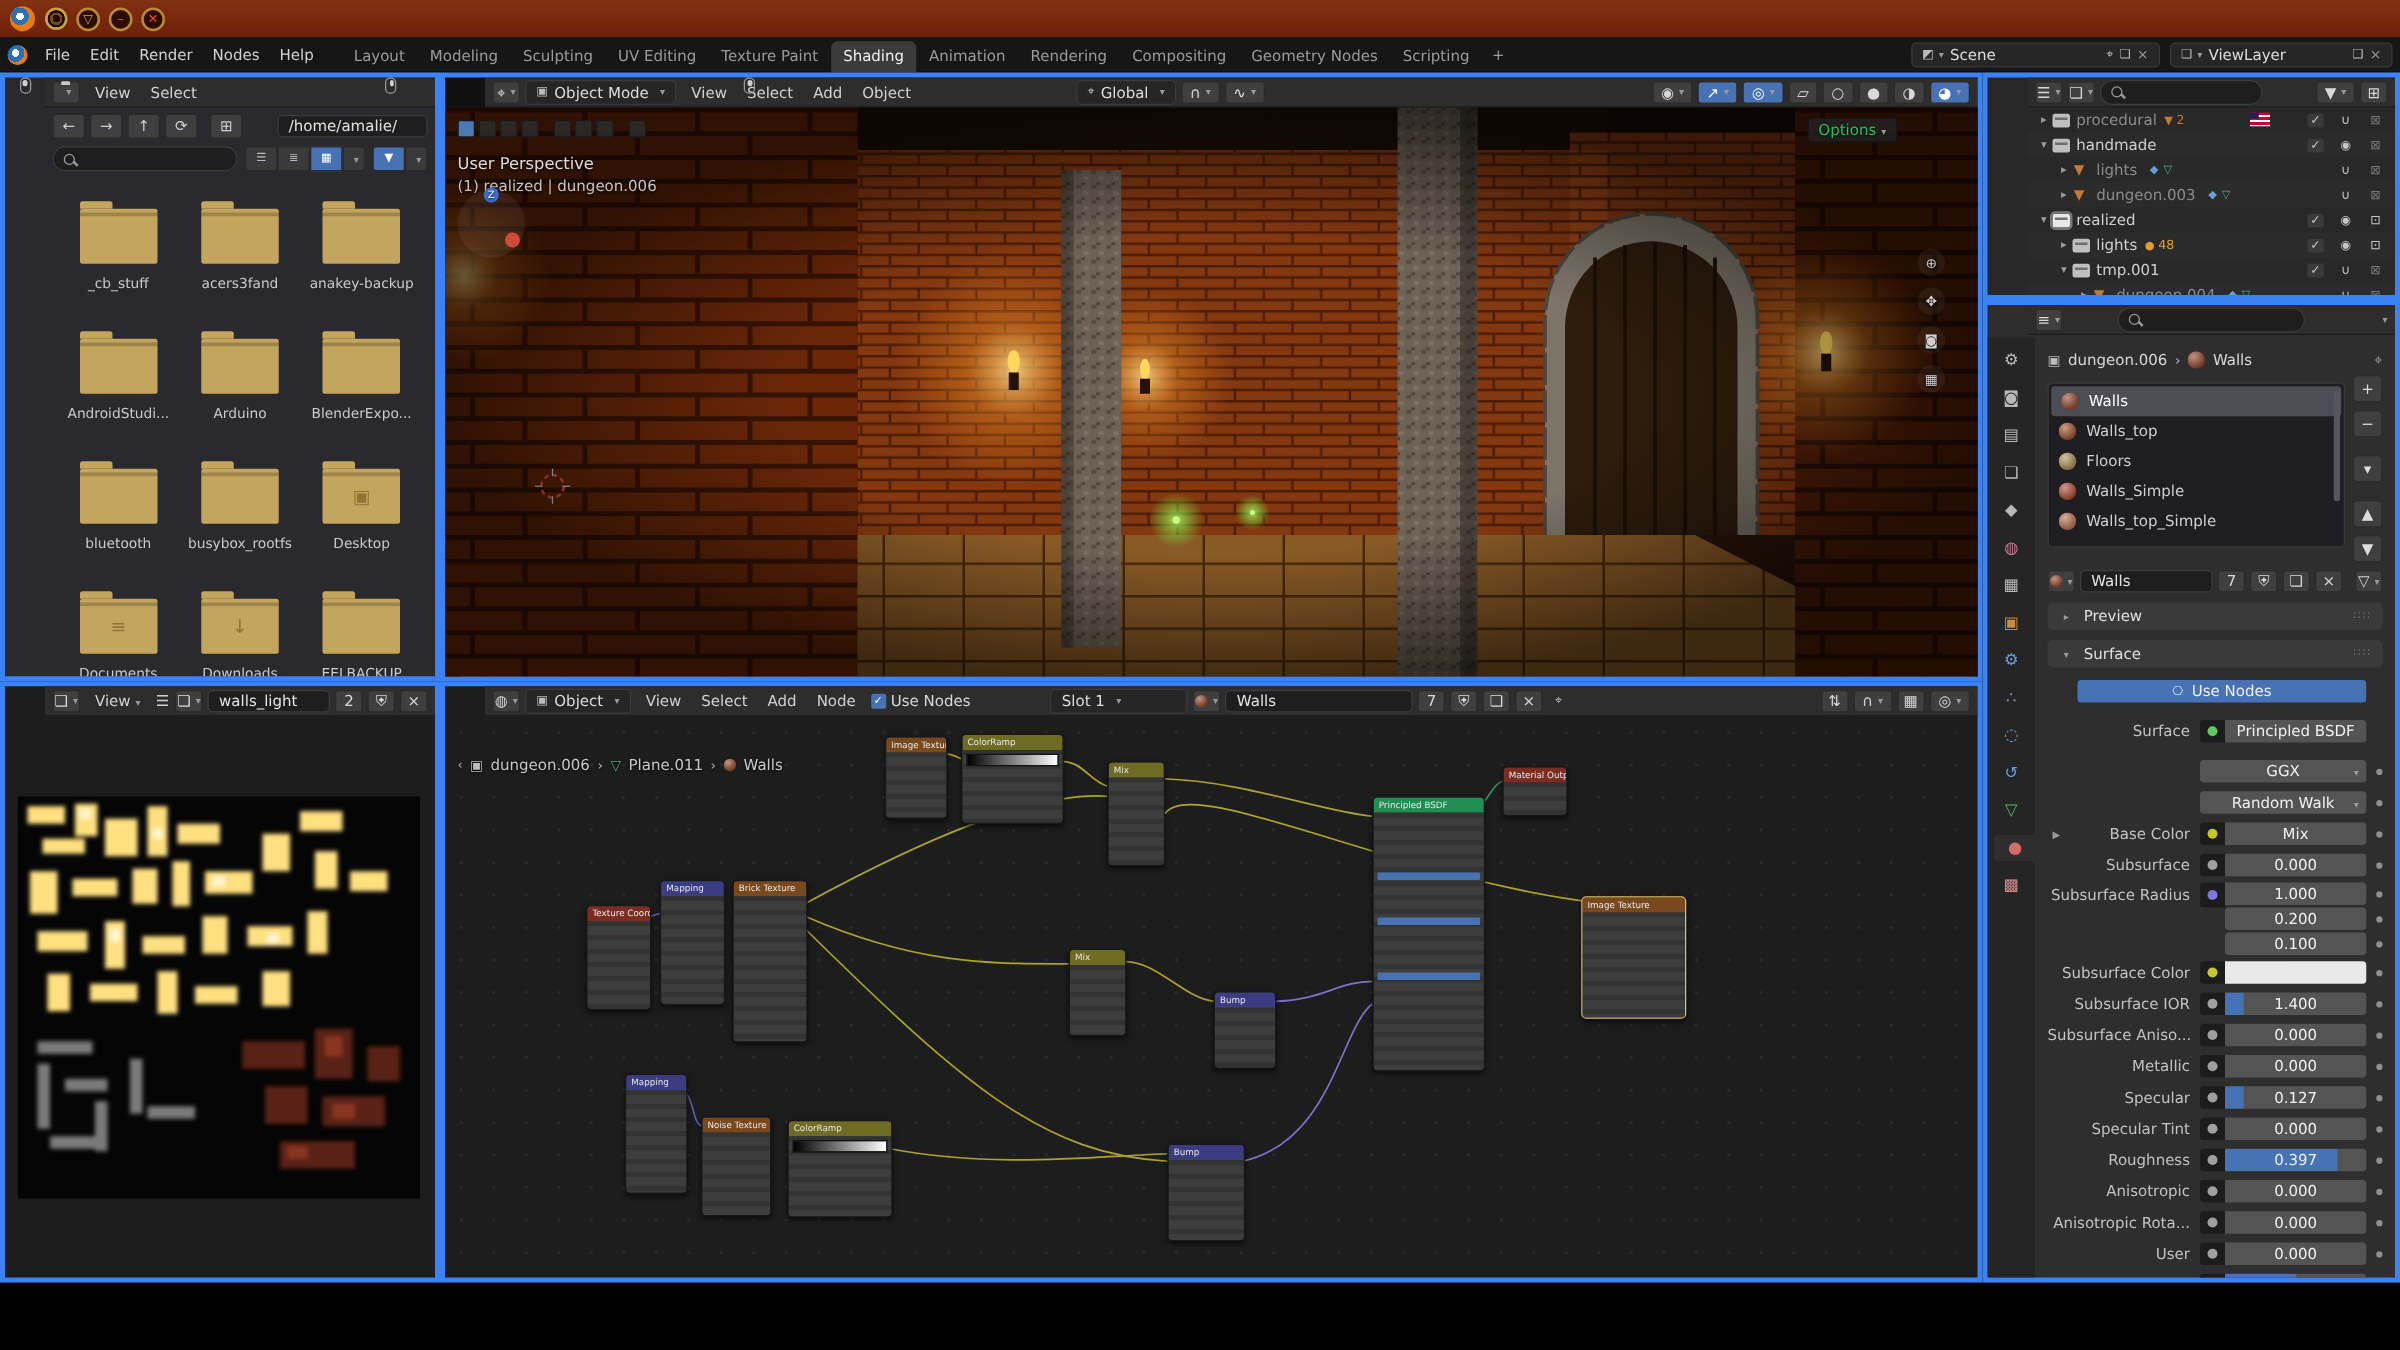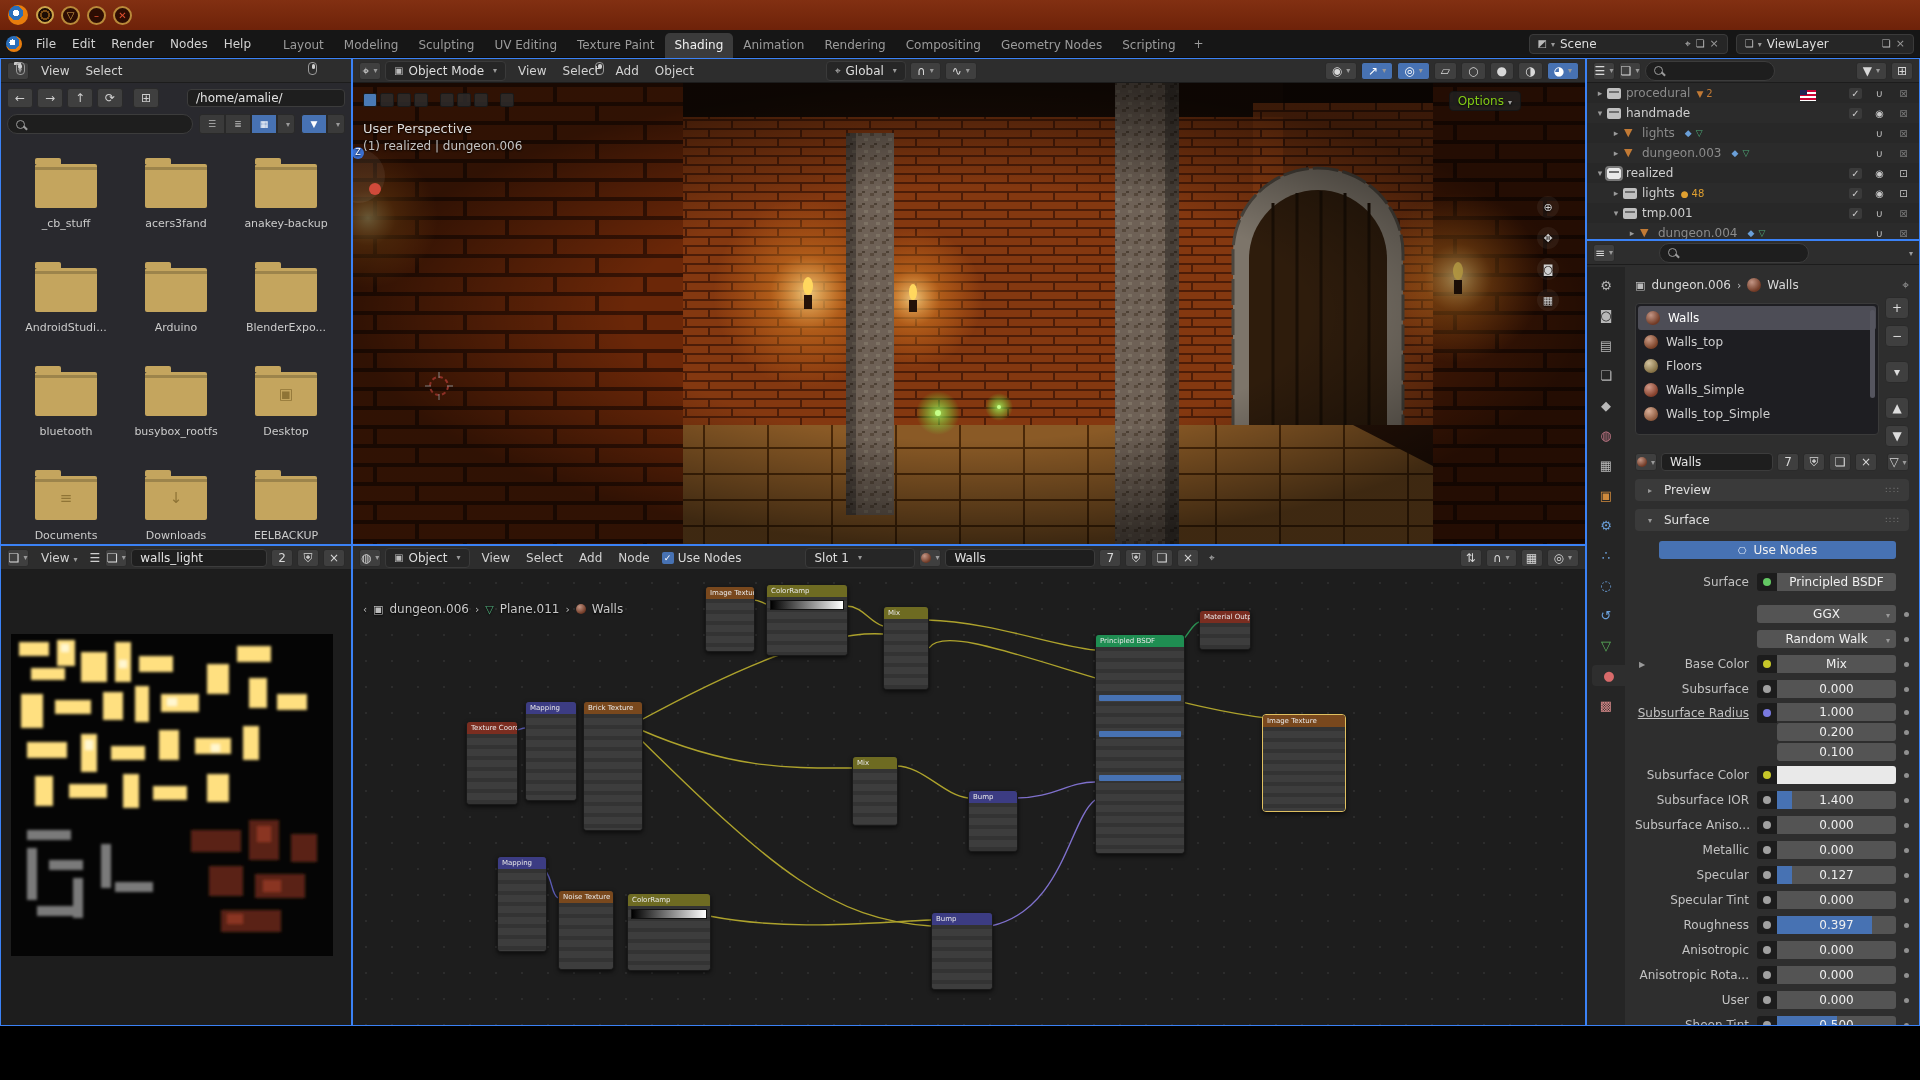--- a/index.html
+++ b/index.html
@@ -1,19 +1,19 @@
 <!DOCTYPE html>
 <html><head>
 <meta charset="utf-8">
 <style>
   html,body{margin:0;padding:0;width:1920px;height:1080px;overflow:hidden;background:#000;
     font-family:"DejaVu Sans",sans-serif;font-size:12px;-webkit-font-smoothing:antialiased;}
   *{box-sizing:border-box;}
   .abs{position:absolute;}
-  .area{position:absolute;overflow:hidden;border:1px solid #3b82f6;}
+  .area{position:absolute;overflow:hidden;border:4px solid #3b82f6;padding-left:32px;}
   .row{display:flex;align-items:center;}
   
   #titlebar{left:0;top:0;width:1920px;height:30px;background:linear-gradient(#823012,#6e2209);display:flex;align-items:center;padding:0 8px;}
   .blogo{width:20px;height:20px;border-radius:50%;background:radial-gradient(circle at 40% 40%,#fff 0 3px,#2a6fbb 3px 7px,#e87d0d 7px 10px);}
   .ringico{width:18px;height:18px;border-radius:50%;border:2px solid #caa24a;background:radial-gradient(#1c0c04 0 3px,#7a4a14 3px 5px,#1c0c04 5px 7px,#caa24a 7px);margin-left:8px;}
   #titlebar .ttl{flex:1;text-align:center;color:#e4b264;font-size:13px;}
   .winbtn{width:19px;height:19px;border-radius:50%;border:2px solid #b98a3a;background:#2d0d03;color:#d8a44a;font-size:10px;line-height:15px;text-align:center;margin-left:7px;}
   .winbtn.red{color:#e05030;border-color:#b98a3a;}
   
   #topbar{left:0;top:30px;width:1920px;height:28px;background:#161616;display:flex;align-items:center;padding:0 6px;border-bottom:1px solid #0d0d0d;}
@@ -53,21 +53,21 @@
   .fi-desktop .fin::before{content:"▣";}
   .fi-docs .fin::before{content:"≡";}
   .fi-down .fin::before{content:"↓";}
   .flabel{margin-top:9px;color:#cbcbcb;font-size:11px;white-space:nowrap;}
   
   #viewport{left:352px;top:58px;width:1234px;height:487px;background:#101010;}
   #vp-scene{position:absolute;left:0;top:24px;width:1232px;height:461px;}
   .ovl{position:absolute;color:#ddd;text-shadow:0 1px 2px #000;}
   .vtb{width:14px;height:14px;background:#2e2e2ecc;border:1px solid #1a1a1a;border-radius:2px;}
   .vtb.on{background:#4a7ab5;}
-  .optbtn{background:#232323cc;border:1px solid #151515;border-radius:4px;color:#84cc16;padding:2px 8px;}
+  .optbtn{background:#232323cc;border:1px solid #151515;border-radius:4px;color:#22c55e;padding:2px 8px;}
   .gizmo{width:54px;height:54px;border-radius:50%;background:#ffffff10;position:relative;}
   .gdot{position:absolute;width:12px;height:12px;border-radius:50%;font-size:8px;color:#fff;text-align:center;line-height:12px;}
   .navico{width:22px;height:22px;border-radius:50%;background:#ffffff0e;color:#cfcfcf;display:flex;align-items:center;justify-content:center;font-size:11px;margin-top:9px;}
   
   #outliner{left:1586px;top:58px;width:334px;height:182px;background:#282828;}
   .orow{height:20px;display:flex;align-items:center;color:#cfcfcf;position:relative;}
   .orow:nth-child(even){background:#2b2b2b;}
   .o-dim{color:#8b8b8b;}
   .oarr{width:14px;text-align:center;color:#9a9a9a;font-size:9px;flex:none;}
   .oc{width:14px;height:11px;flex:none;margin-right:5px;position:relative;}
@@ -769,21 +769,21 @@
       <span class="plab">Subsurface</span>
       <span class="sock">
           <span class="sdot" style="background:#a0a0a0;"></span>
         </span>
       <div class="val">
           <span class="vtext">0.000</span>
         </div>
       <span class="kdot"></span>
     </div>
     <div style="display:flex;margin-top:3px;">
-      <span class="plab" style="padding-top:3px;text-decoration:underline;">Subsurface Radius</span>
+      <span class="plab" style="padding-top:3px;">Subsurface Radius</span>
       <span class="sock" style="height:20px;">
           <span class="sdot" style="background:#7a7ae0;"></span>
         </span>
       <div style="flex:1;display:flex;flex-direction:column;gap:2px;">
         <div class="prow" style="margin:0;height:18px;">
             <div class="val">
               <span class="vtext">1.000</span>
             </div>
             <span class="kdot"></span>
           </div>

